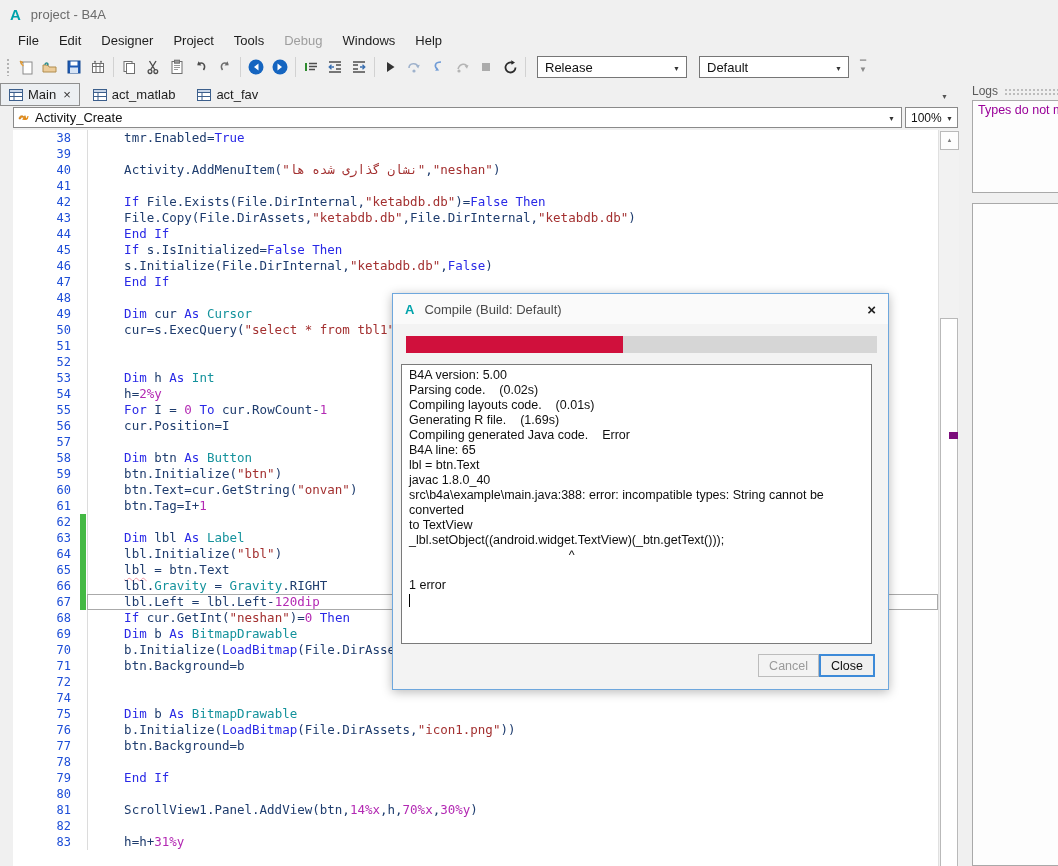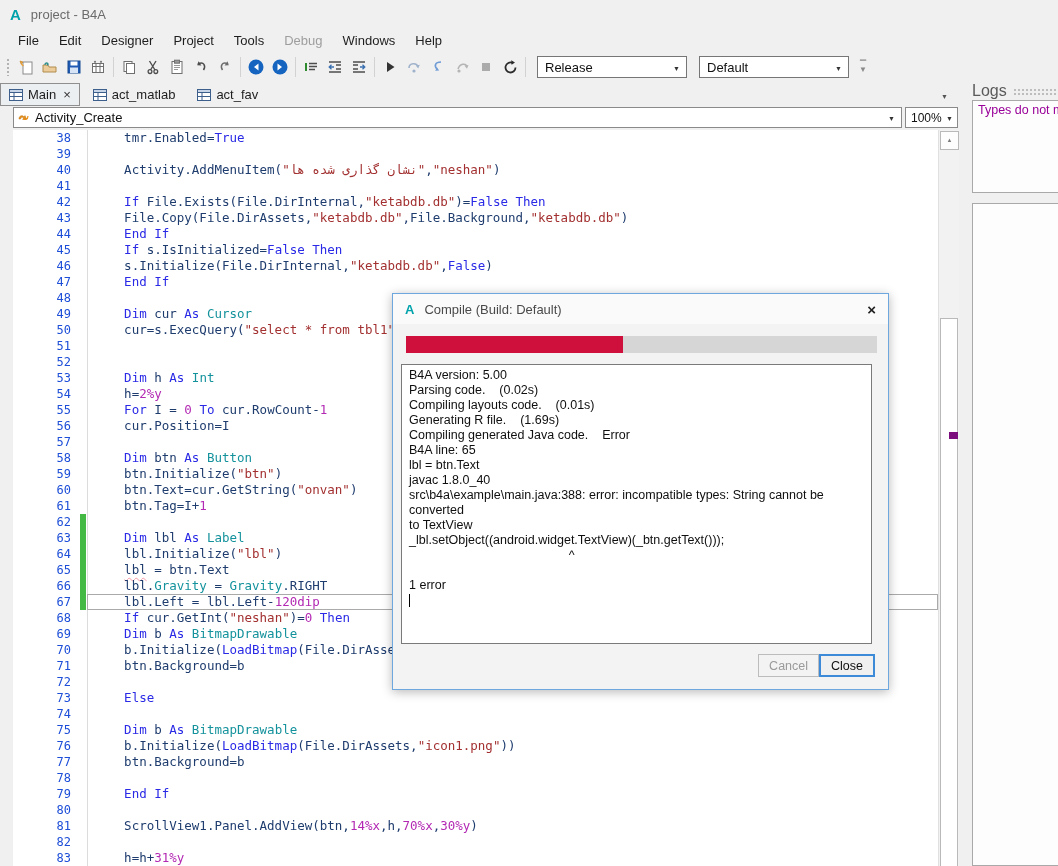--- a/index.html
+++ b/index.html
@@ -59,21 +59,21 @@
   
   .vscroll{position:absolute;left:938px;top:130px;width:20px;height:736px;background:#f2f2f2;border-left:1px solid #e0e0e0;}
   .vs-up{position:absolute;left:1px;top:1px;width:17px;height:17px;background:#fdfdfd;border:1px solid #b9b9b9;color:#7a7a7a;font-size:6px;text-align:center;line-height:17px;}
   .vs-thumb{position:absolute;left:1px;top:188px;width:16px;height:547px;background:#fff;border:1px solid #b9b9b9;}
   .vs-marker{position:absolute;right:1px;top:302px;width:9px;height:7px;background:#7c0d7c;}
 
   
   .splitter{position:absolute;left:959px;top:82px;width:13px;height:784px;background:#f0f0f0;}
   .logs{position:absolute;left:972px;top:82px;width:86px;height:784px;}
   .logs-header{display:flex;align-items:center;height:18px;gap:6px;}
-  .logs-title{color:#5a5a5a;font-size:16px;}
+  .logs-title{color:#5a5a5a;font-size:12px;}
   .logs-dots{flex:1;height:7px;background-image:radial-gradient(#bdbdbd 0.9px,transparent 1px);background-size:4px 4px;}
   .logs-box1{position:absolute;left:0;top:18px;width:120px;height:93px;background:#fdfdfd;border:1px solid #a9a9a9;padding:2px 5px;box-sizing:border-box;overflow:hidden;}
   .logs-msg{color:#990099;font-size:12.5px;white-space:nowrap;}
   .logs-box2{position:absolute;left:0;top:121px;width:120px;height:663px;background:#fdfdfd;border:1px solid #a9a9a9;box-sizing:border-box;}
 
   
   .dialog{position:absolute;left:392px;top:293px;width:497px;height:397px;background:#f3f3f3;border:1px solid #6ea7dd;box-shadow:0 2px 10px rgba(0,0,0,0.28);z-index:50;box-sizing:border-box;}
   .dlg-titlebar{height:30px;background:#fafafa;display:flex;align-items:center;padding:0 12px;}
   .dlg-logo{color:#00a3ab;font-weight:bold;font-size:13px;margin-right:10px;}
   .dlg-title{color:#4a4a4a;font-size:13px;flex:1;}
@@ -320,21 +320,21 @@
       <span class="arrow">▼</span>
     </div>
   </div>
 
   <div class="editor">
       <div class="row"><span class="ln">38</span><span class="chg"></span><span class="codeln"><span class="c-d">    tmr.Enabled=</span><span class="c-k">True</span></span></div>
       <div class="row"><span class="ln">39</span><span class="chg"></span><span class="codeln"></span></div>
       <div class="row"><span class="ln">40</span><span class="chg"></span><span class="codeln"><span class="c-d">    Activity.AddMenuItem(</span><span class="c-s">"نشان گذاری شده ها"</span><span class="c-d">,</span><span class="c-s">"neshan"</span><span class="c-d">)</span></span></div>
       <div class="row"><span class="ln">41</span><span class="chg"></span><span class="codeln"></span></div>
       <div class="row"><span class="ln">42</span><span class="chg"></span><span class="codeln"><span class="c-d">    </span><span class="c-k">If</span><span class="c-d"> File.Exists(File.DirInternal,</span><span class="c-s">"ketabdb.db"</span><span class="c-d">)=</span><span class="c-k">False</span><span class="c-d"> </span><span class="c-k">Then</span></span></div>
-      <div class="row"><span class="ln">43</span><span class="chg"></span><span class="codeln"><span class="c-d">    File.Copy(File.DirAssets,</span><span class="c-s">"ketabdb.db"</span><span class="c-d">,File.Background,</span><span class="c-s">"ketabdb.db"</span><span class="c-d">)</span></span></div>
+      <div class="row"><span class="ln">43</span><span class="chg"></span><span class="codeln"><span class="c-d">    File.Copy(File.DirAssets,</span><span class="c-s">"ketabdb.db"</span><span class="c-d">,File.DirInternal,</span><span class="c-s">"ketabdb.db"</span><span class="c-d">)</span></span></div>
       <div class="row"><span class="ln">44</span><span class="chg"></span><span class="codeln"><span class="c-d">    </span><span class="c-k">End If</span></span></div>
       <div class="row"><span class="ln">45</span><span class="chg"></span><span class="codeln"><span class="c-d">    </span><span class="c-k">If</span><span class="c-d"> s.IsInitialized=</span><span class="c-k">False</span><span class="c-d"> </span><span class="c-k">Then</span></span></div>
       <div class="row"><span class="ln">46</span><span class="chg"></span><span class="codeln"><span class="c-d">    s.Initialize(File.DirInternal,</span><span class="c-s">"ketabdb.db"</span><span class="c-d">,</span><span class="c-k">False</span><span class="c-d">)</span></span></div>
       <div class="row"><span class="ln">47</span><span class="chg"></span><span class="codeln"><span class="c-d">    </span><span class="c-k">End If</span></span></div>
       <div class="row"><span class="ln">48</span><span class="chg"></span><span class="codeln"></span></div>
       <div class="row"><span class="ln">49</span><span class="chg"></span><span class="codeln"><span class="c-d">    </span><span class="c-k">Dim</span><span class="c-d"> cur </span><span class="c-k">As</span><span class="c-d"> </span><span class="c-t">Cursor</span></span></div>
       <div class="row"><span class="ln">50</span><span class="chg"></span><span class="codeln"><span class="c-d">    cur=s.ExecQuery(</span><span class="c-s">"select * from tbl1"</span><span class="c-d">)</span></span></div>
       <div class="row"><span class="ln">51</span><span class="chg"></span><span class="codeln"></span></div>
       <div class="row"><span class="ln">52</span><span class="chg"></span><span class="codeln"></span></div>
       <div class="row"><span class="ln">53</span><span class="chg"></span><span class="codeln"><span class="c-d">    </span><span class="c-k">Dim</span><span class="c-d"> h </span><span class="c-k">As</span><span class="c-d"> </span><span class="c-t">Int</span></span></div>
@@ -350,21 +350,20 @@
       <div class="row"><span class="ln">63</span><span class="chg on"></span><span class="codeln"><span class="c-d">    </span><span class="c-k">Dim</span><span class="c-d"> lbl </span><span class="c-k">As</span><span class="c-d"> </span><span class="c-t">Label</span></span></div>
       <div class="row"><span class="ln">64</span><span class="chg on"></span><span class="codeln"><span class="c-d">    lbl.Initialize(</span><span class="c-s">"lbl"</span><span class="c-d">)</span></span></div>
       <div class="row"><span class="ln">65</span><span class="chg on"></span><span class="codeln"><span class="c-d">    </span><span class="c-d sq">lbl</span><span class="c-d"> = btn.Text</span></span></div>
       <div class="row"><span class="ln">66</span><span class="chg on"></span><span class="codeln"><span class="c-d">    lbl.</span><span class="c-t">Gravity</span><span class="c-d"> = </span><span class="c-t">Gravity</span><span class="c-d">.RIGHT</span></span></div>
       <div class="row"><span class="ln">67</span><span class="chg on"></span><span class="codeln current"><span class="c-d">    lbl.Left = lbl.Left-</span><span class="c-n">120dip</span></span></div>
       <div class="row"><span class="ln">68</span><span class="chg"></span><span class="codeln"><span class="c-d">    </span><span class="c-k">If</span><span class="c-d"> cur.GetInt(</span><span class="c-s">"neshan"</span><span class="c-d">)=</span><span class="c-n">0</span><span class="c-d"> </span><span class="c-k">Then</span></span></div>
       <div class="row"><span class="ln">69</span><span class="chg"></span><span class="codeln"><span class="c-d">    </span><span class="c-k">Dim</span><span class="c-d"> b </span><span class="c-k">As</span><span class="c-d"> </span><span class="c-t">BitmapDrawable</span></span></div>
       <div class="row"><span class="ln">70</span><span class="chg"></span><span class="codeln"><span class="c-d">    b.Initialize(</span><span class="c-k">LoadBitmap</span><span class="c-d">(File.DirAssets,</span></span></div>
       <div class="row"><span class="ln">71</span><span class="chg"></span><span class="codeln"><span class="c-d">    btn.Background=b</span></span></div>
       <div class="row"><span class="ln">72</span><span class="chg"></span><span class="codeln"></span></div>
-      <div class="row"><span class="ln">73</span><span class="chg"></span><span class="codeln"><span class="c-d">    </span><span class="c-k">Else</span></span></div>
       <div class="row"><span class="ln">74</span><span class="chg"></span><span class="codeln"></span></div>
       <div class="row"><span class="ln">75</span><span class="chg"></span><span class="codeln"><span class="c-d">    </span><span class="c-k">Dim</span><span class="c-d"> b </span><span class="c-k">As</span><span class="c-d"> </span><span class="c-t">BitmapDrawable</span></span></div>
       <div class="row"><span class="ln">76</span><span class="chg"></span><span class="codeln"><span class="c-d">    b.Initialize(</span><span class="c-k">LoadBitmap</span><span class="c-d">(File.DirAssets,</span><span class="c-s">"icon1.png"</span><span class="c-d">))</span></span></div>
       <div class="row"><span class="ln">77</span><span class="chg"></span><span class="codeln"><span class="c-d">    btn.Background=b</span></span></div>
       <div class="row"><span class="ln">78</span><span class="chg"></span><span class="codeln"></span></div>
       <div class="row"><span class="ln">79</span><span class="chg"></span><span class="codeln"><span class="c-d">    </span><span class="c-k">End If</span></span></div>
       <div class="row"><span class="ln">80</span><span class="chg"></span><span class="codeln"></span></div>
       <div class="row"><span class="ln">81</span><span class="chg"></span><span class="codeln"><span class="c-d">    ScrollView1.Panel.AddView(btn,</span><span class="c-n">14%x</span><span class="c-d">,h,</span><span class="c-n">70%x</span><span class="c-d">,</span><span class="c-n">30%y</span><span class="c-d">)</span></span></div>
       <div class="row"><span class="ln">82</span><span class="chg"></span><span class="codeln"></span></div>
       <div class="row"><span class="ln">83</span><span class="chg"></span><span class="codeln"><span class="c-d">    h=h+</span><span class="c-n">31%y</span></span></div>

